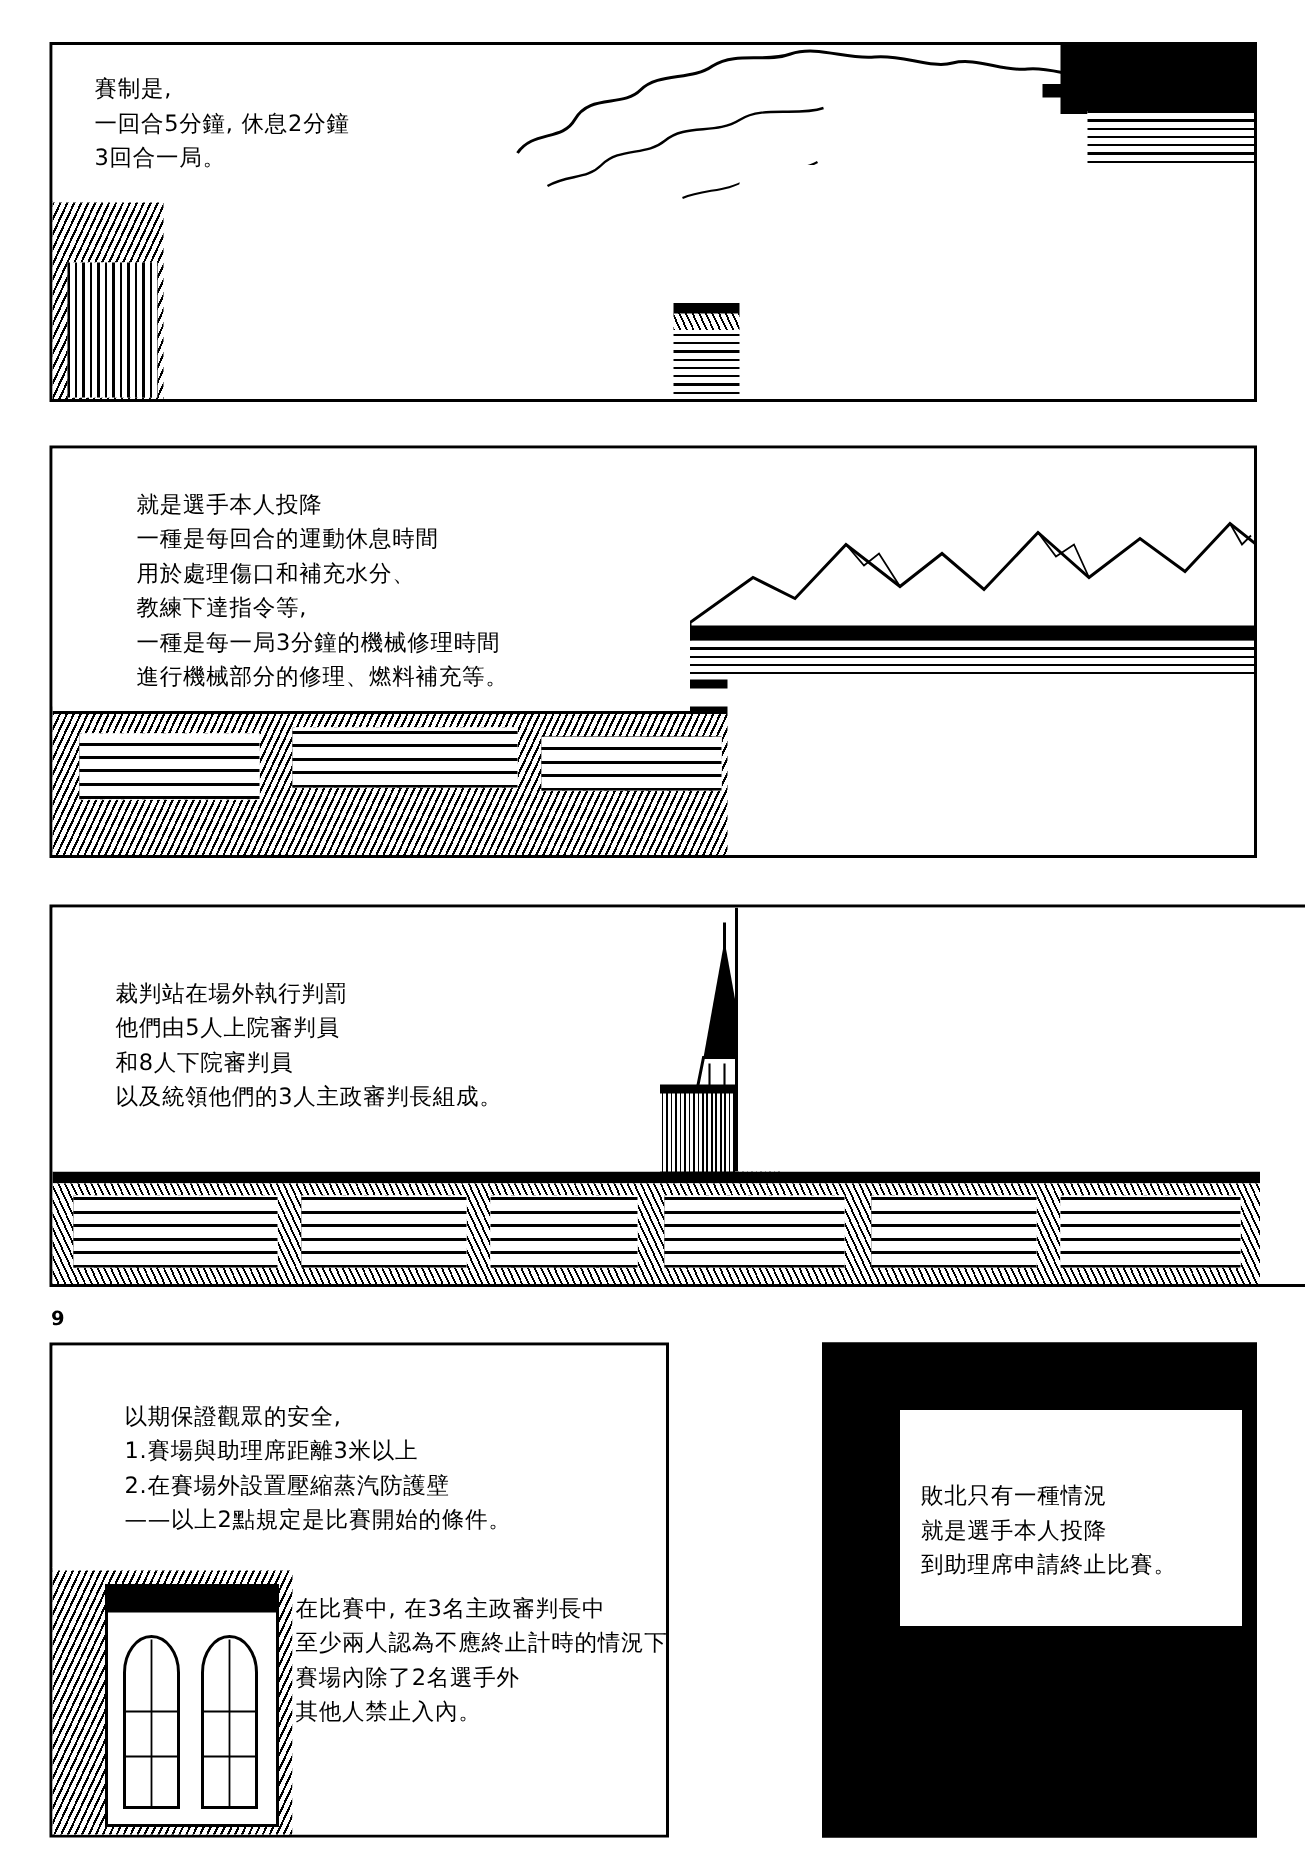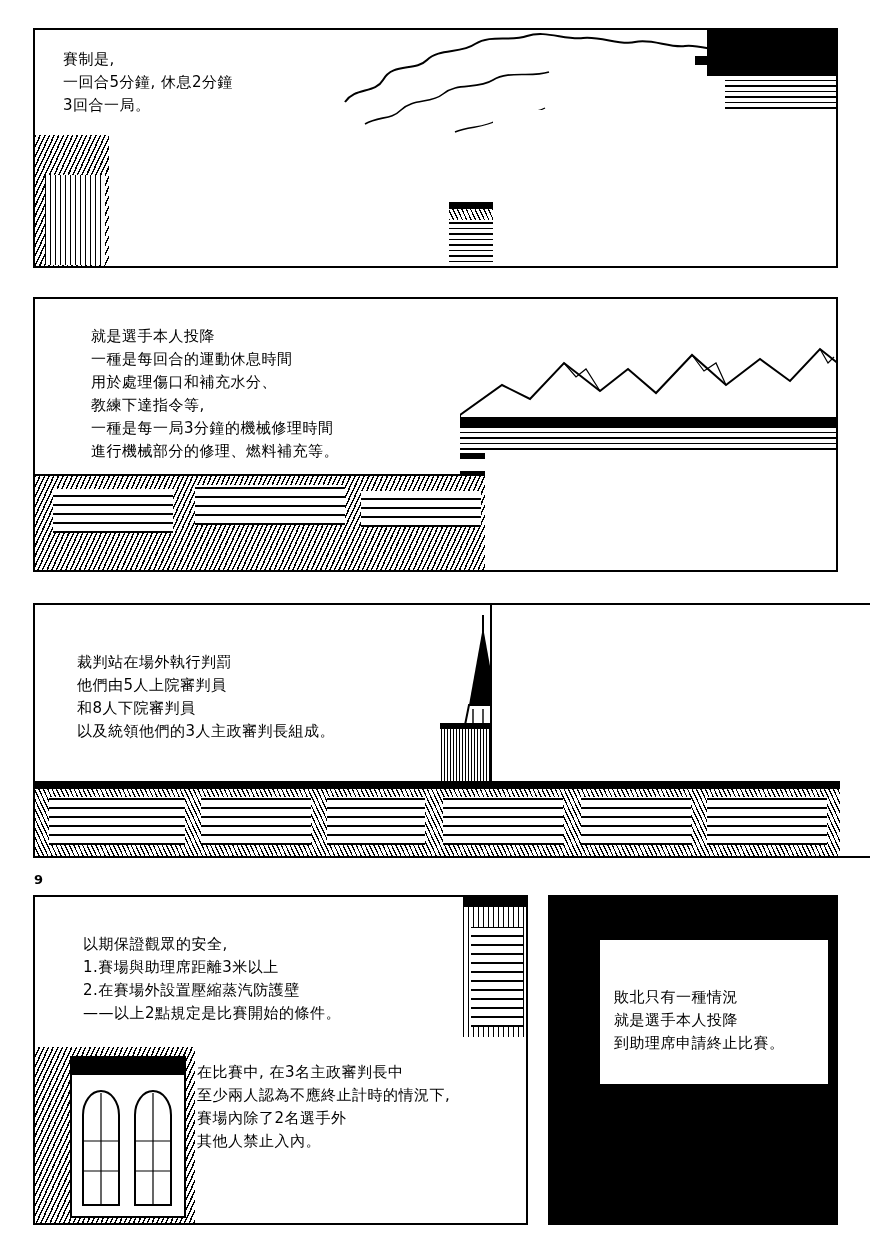--- a/index.html
+++ b/index.html
@@ -133,21 +133,21 @@
     <div class="txt" style="left:42px;top:46px;">裁判站在場外執行判罰
 他們由5人上院審判員
 和8人下院審判員
 以及統領他們的3人主政審判長組成。</div>
 
     <div class="plain" style="left:455px;top:0;width:350px;height:176px;background:#fff;border-left:2px solid #000;"></div>
   </div>
 
   <div class="pagenum" style="left:34px;top:872px;">9</div>
 
-  <div class="panel" style="left:33px;top:895px;width:495px;height:330px;">
+  <div class="panel" style="left:33px;top:895px;width:413px;height:330px;">
 
     <div class="plain hatch-v" style="left:428px;top:0;width:67px;height:140px;"></div>
     <div class="plain solid" style="left:424px;top:0;width:71px;height:10px;"></div>
     <div class="plain grid-win" style="left:436px;top:30px;width:52px;height:100px;"></div>
 
     <div class="plain hatch-diag" style="left:0;top:148px;width:160px;height:180px;"></div>
     <svg style="position:absolute;left:34px;top:158px;width:118px;height:165px;">
       <rect x="2" y="2" width="114" height="160" fill="#fff" stroke="#000" stroke-width="2"></rect>
       <path d="M14,60 a18,24 0 0 1 36,0 L50,150 L14,150 Z" fill="#fff" stroke="#000" stroke-width="2"></path>
       <path d="M66,60 a18,24 0 0 1 36,0 L102,150 L66,150 Z" fill="#fff" stroke="#000" stroke-width="2"></path>

